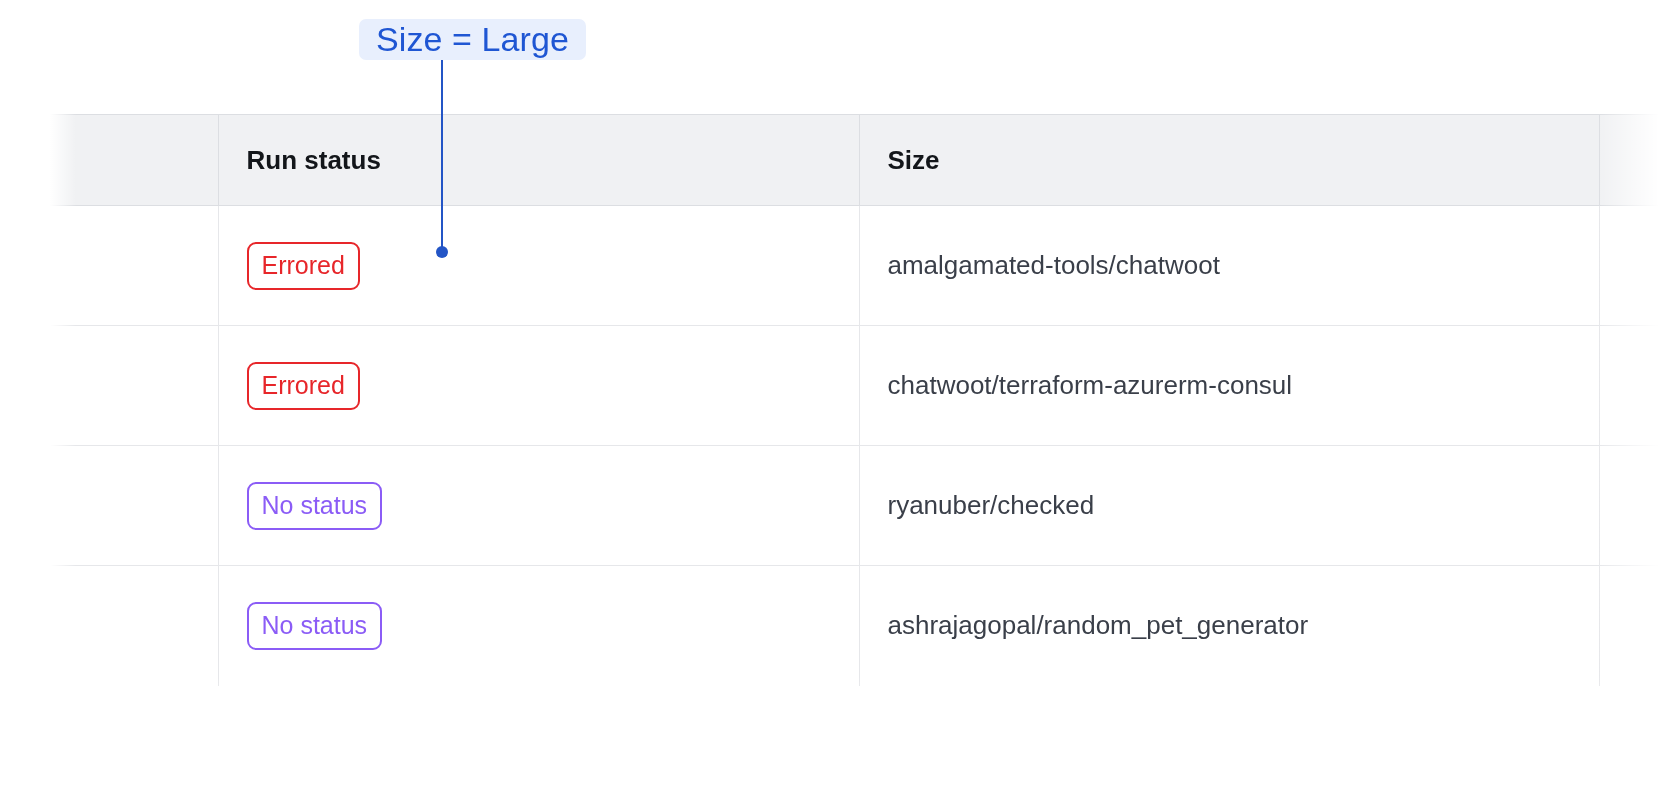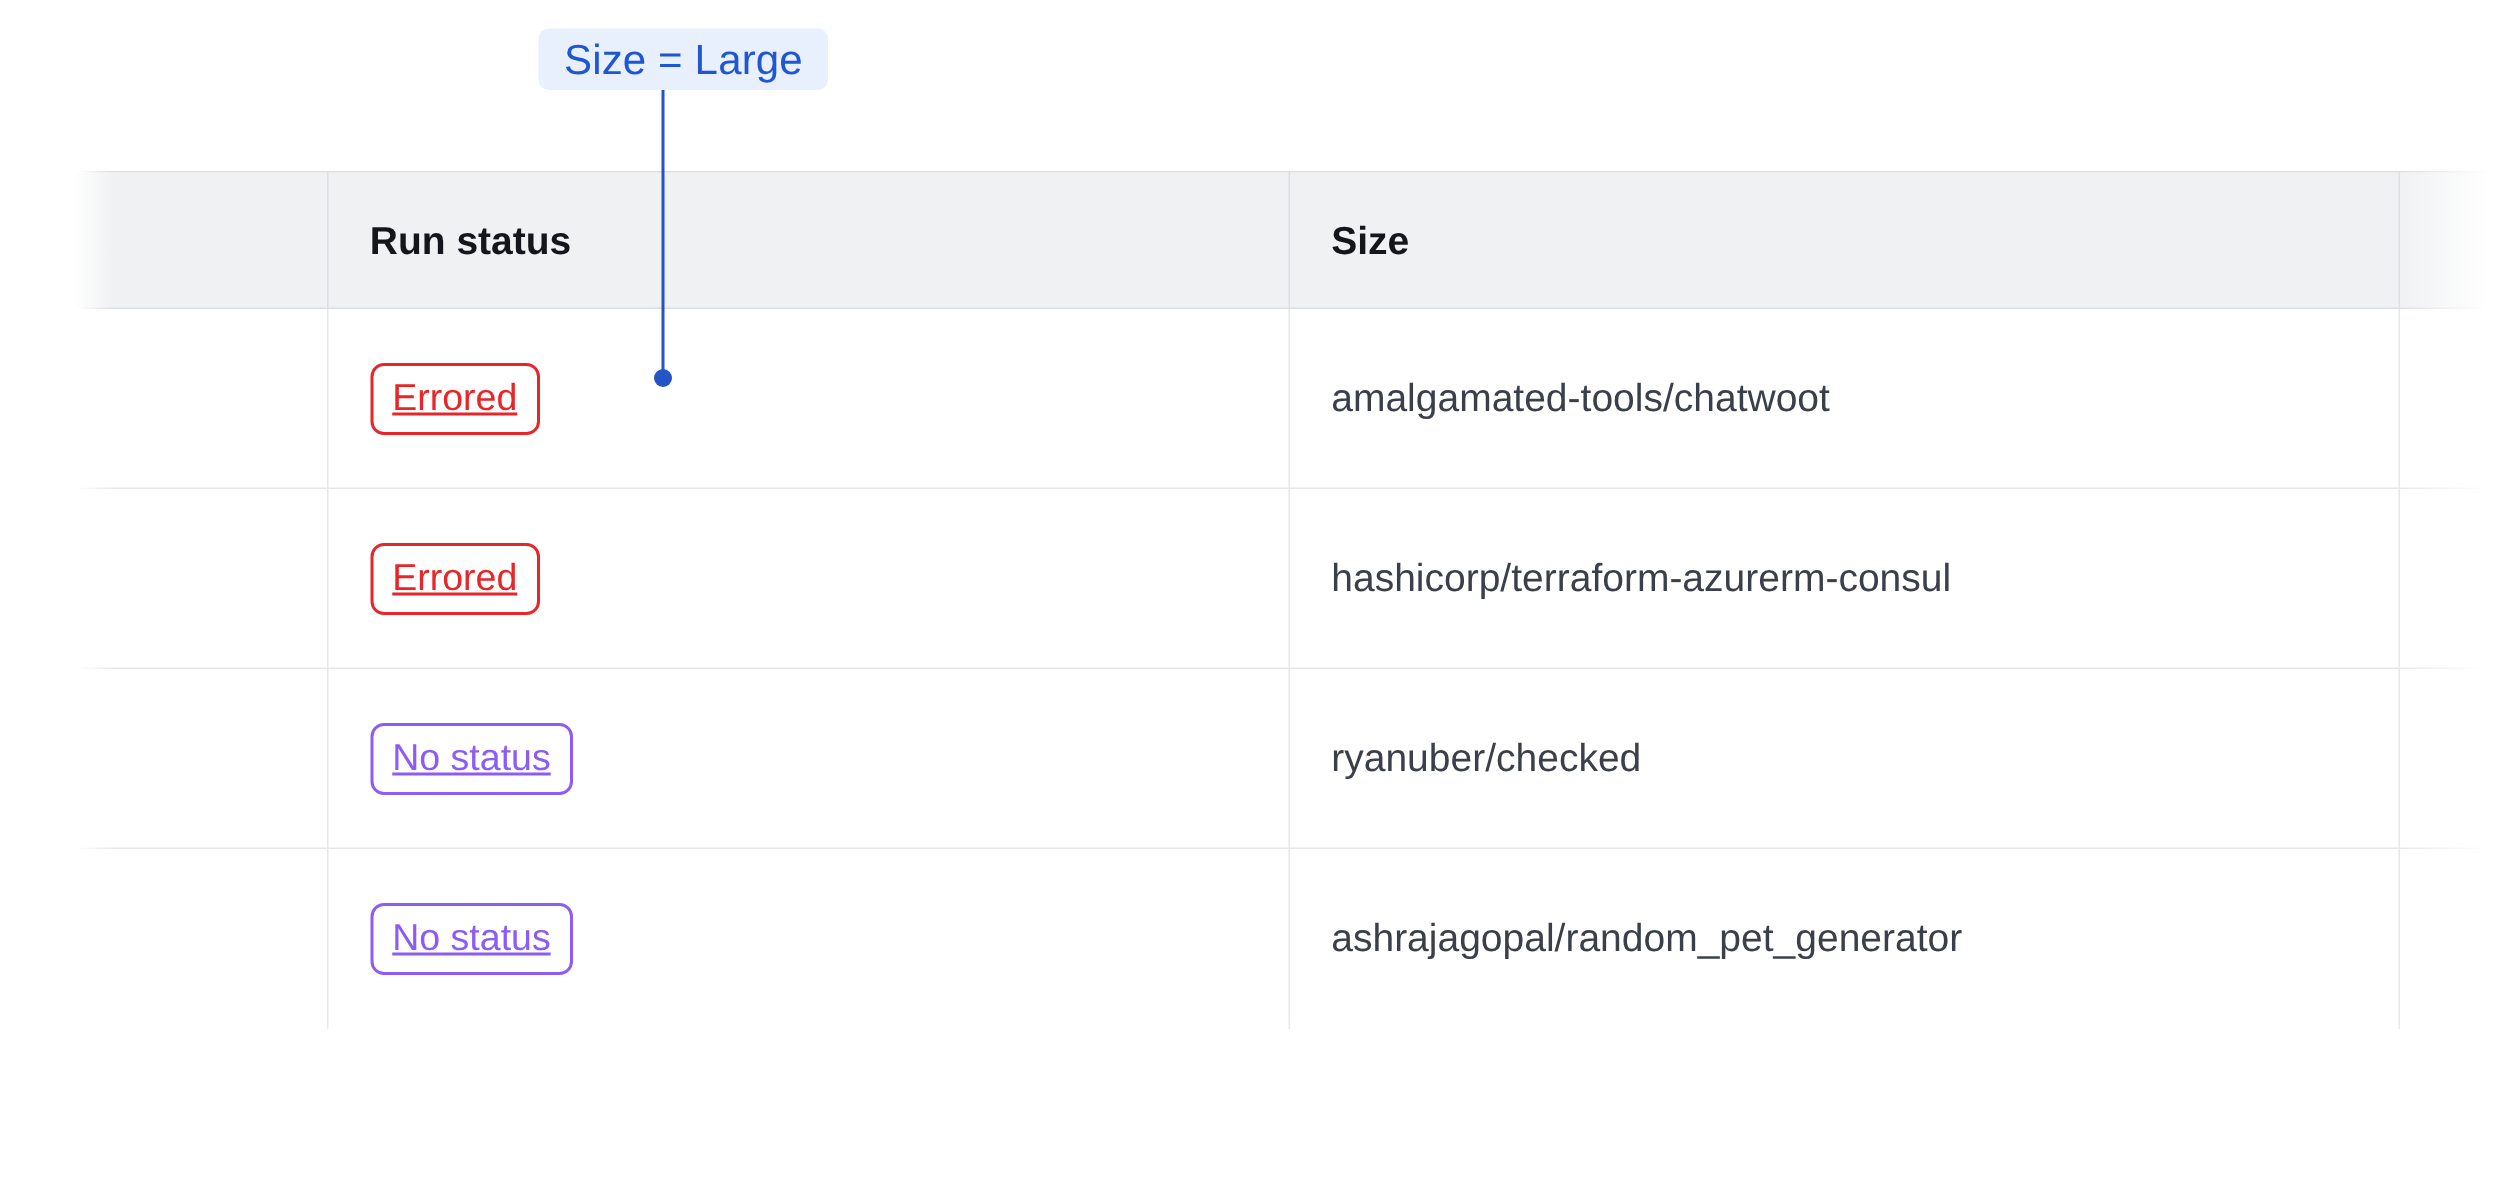--- a/index.html
+++ b/index.html
@@ -31,21 +31,21 @@
     top: 19px;
     height: 41px;
     box-sizing: border-box;
     display: flex;
     align-items: center;
     justify-content: center;
     padding: 0 17px;
     background: #e8effd;
     color: #1f56d3;
     border-radius: 7px;
-    font-size: 28px;
+    font-size: 34px;
     letter-spacing: 0.1px;
     white-space: nowrap;
     pointer-events: auto;
   }
   .callout-line {
     position: absolute;
     left: 441px;
     top: 60px;
     width: 2px;
     height: 192px;
@@ -129,21 +129,20 @@
     align-items: center;
     justify-content: center;
     box-sizing: border-box;
     height: 48px;
     padding: 0 13px;
     border-radius: 9px;
     border: 2px solid currentColor;
     font-size: 25px;
     line-height: 1;
     white-space: nowrap;
-    text-decoration: underline;
   }
   .status-errored       { color: #e7262a; }
   .status-policy-checked{ color: #c0560a; }
   .status-no-status     { color: #8b5cf6; }
 
   .repo-name { white-space: nowrap; }
 
   
   .fade-left {
     position: absolute;
@@ -208,21 +207,21 @@
         <td class="cell-extra"></td>
       </tr>
 
 
       <tr>
         <td class="cell-select"></td>
         <td>
           <span class="status-badge status-errored">Errored</span>
         </td>
         <td>
-          <span class="repo-name">hashicorp/terraform-azurerm-consul</span>
+          <span class="repo-name">chatwoot/terraform-azurerm-consul</span>
         </td>
         <td class="cell-extra"></td>
       </tr>
 
       <tr>
         <td class="cell-select"></td>
         <td>
           <span class="status-badge status-no-status">No status</span>
         </td>
         <td>

